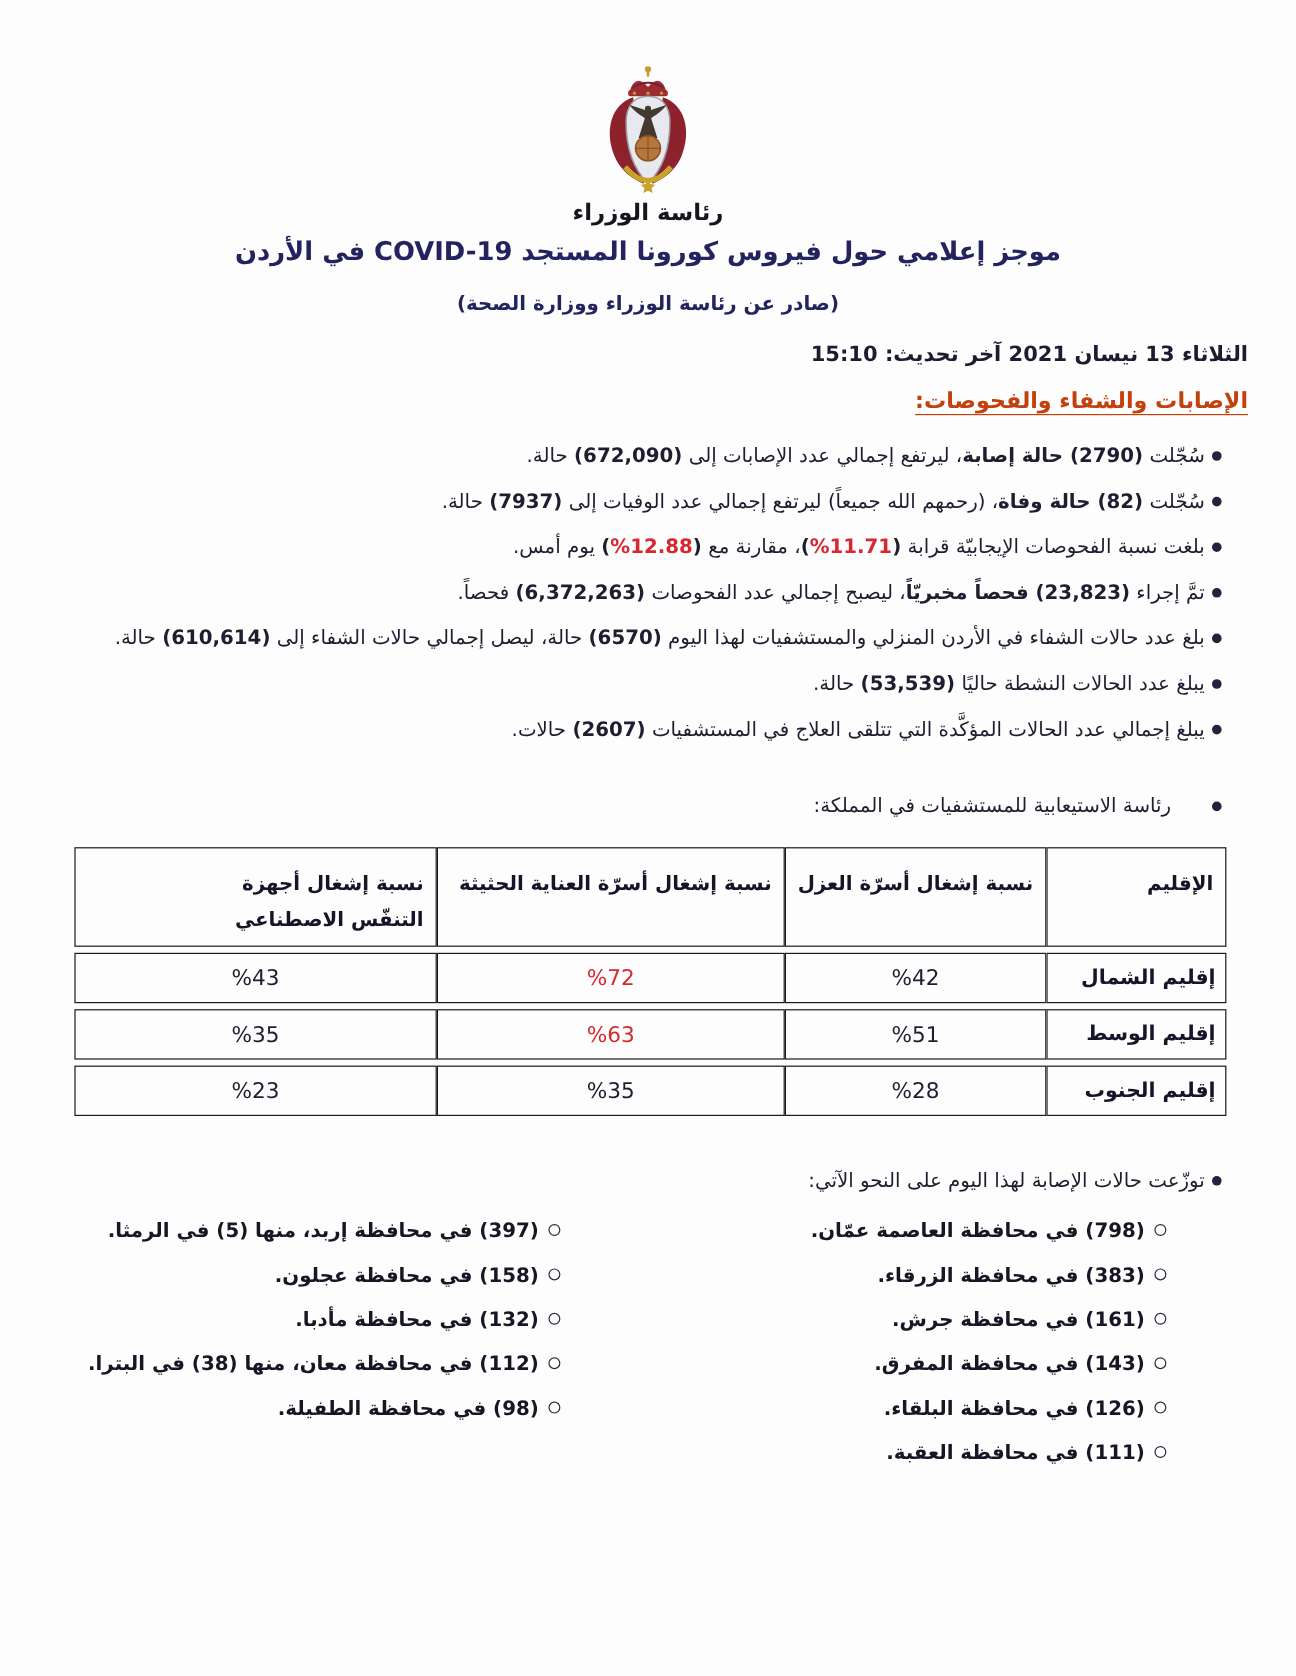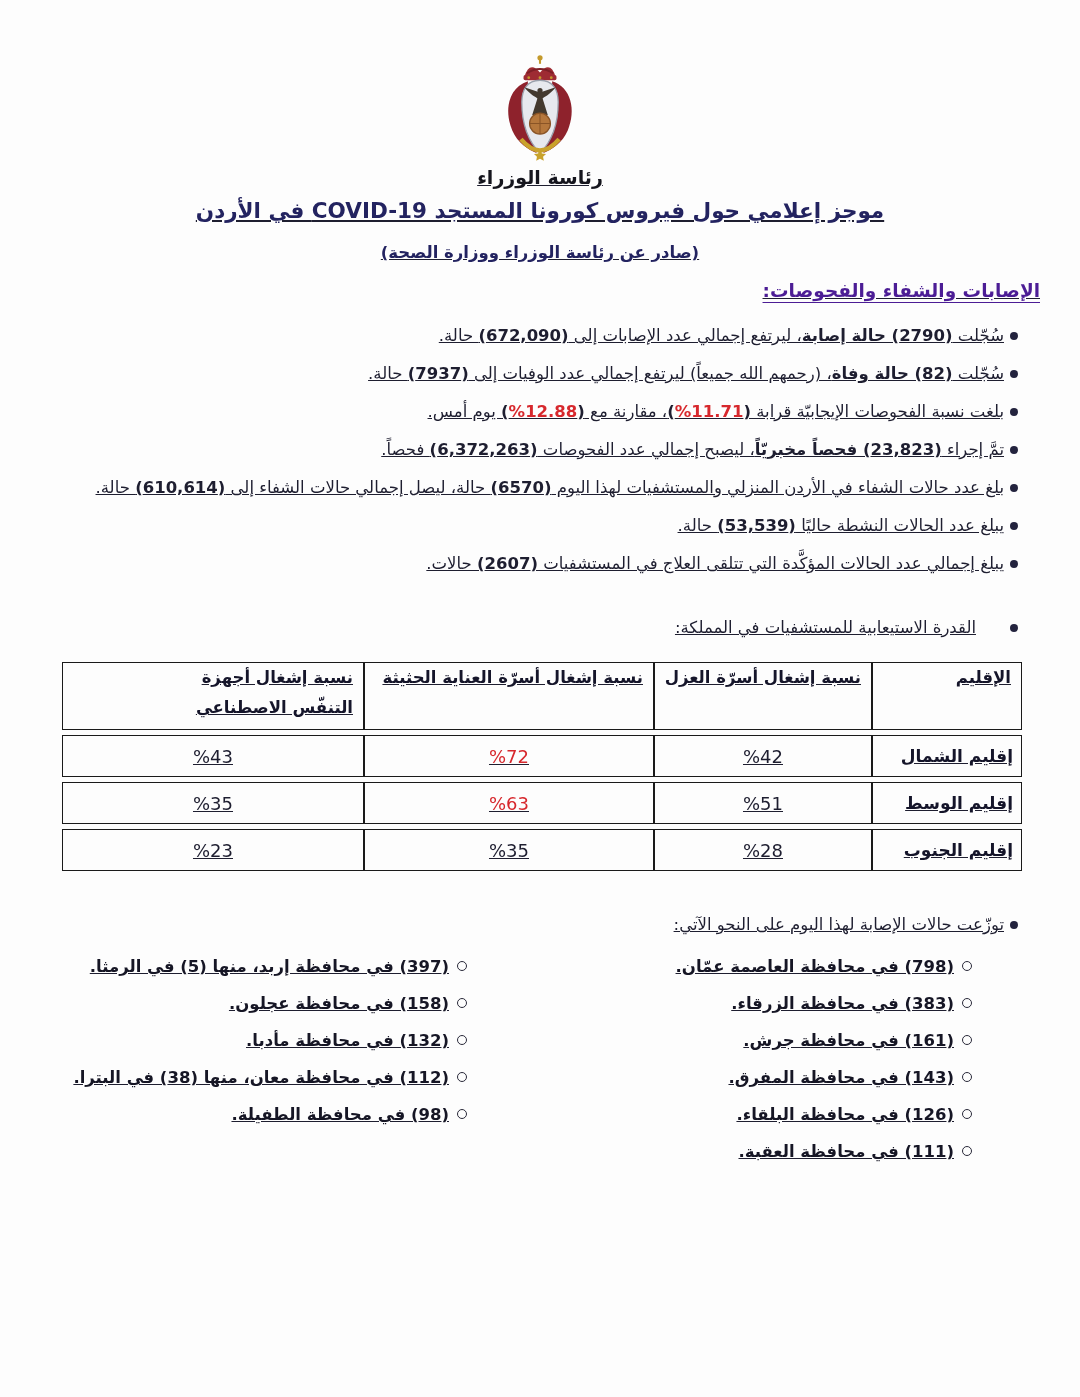--- a/index.html
+++ b/index.html
@@ -3,37 +3,37 @@
 <meta charset="utf-8">
 <style>
   html,body{margin:0;padding:0;}
   body{
     width:1080px;height:1397px;overflow:hidden;
     background:#fdfdfd;
     font-family:"DejaVu Sans",sans-serif;
     color:#1e1e30;
     direction:rtl;
   }
-  .page{width:1080px;height:1387px;position:relative;text-decoration:underline;}
+  .page{width:1080px;height:1387px;position:relative;}
   .content{padding:0 40px;}
 
   
   .logo-wrap{display:flex;flex-direction:column;align-items:center;padding-top:52px;}
   .calli{font-weight:bold;font-size:19px;color:#15151d;margin-top:2px;letter-spacing:-0.5px;}
   .title{
     text-align:center;font-weight:bold;font-size:21.5px;color:#232360;margin-top:10px;
   }
   .subtitle{
     text-align:center;font-weight:bold;font-size:16.5px;color:#232360;margin-top:20px;
   }
   .dateline{
     text-align:right;font-weight:bold;font-size:17.5px;color:#1c1c30;margin-top:24px;
   }
   .heading{
-    text-align:right;font-weight:bold;font-size:18.5px;color:#4c1d95;margin-top:18px;
+    text-align:right;font-weight:bold;font-size:18.5px;color:#c2410c;margin-top:18px;
     text-decoration:underline;text-underline-offset:5px;
   }
 
   
   .bullets{margin-top:16px;}
   .bullet{display:flex;margin-right:20px;align-items:flex-start;}
   .dot{
     flex:0 0 16px;height:8px;margin-top:15px;position:relative;
   }
   .dot::after{
@@ -54,21 +54,21 @@
   table.cap{
     border-collapse:separate;border-spacing:0 5px;
     width:960px;margin:10px 18px 0 0;
     table-layout:fixed;
   }
   table.cap th,table.cap td{
     border:1.4px solid #1a1a1a;background:#fdfdfd;
   }
   table.cap thead th{
     font-size:16.5px;font-weight:bold;text-align:right;vertical-align:top;
-    padding:0 10px 6px 8px;height:58px;line-height:30px;color:#15152a;
+    padding:15px 10px 6px 8px;height:58px;line-height:30px;color:#15152a;
   }
   table.cap thead th:last-child{padding-left:78px;}
   table.cap tbody th.region{
     font-size:17px;font-weight:bold;text-align:right;padding:4px 8px;color:#15152a;
   }
   table.cap tbody td{
     text-align:center;font-size:18px;padding:4px 4px;height:32px;vertical-align:middle;
   }
 
   
@@ -116,20 +116,21 @@
 
       <path d="M38 100 Q60 126 82 100" fill="none" stroke="#c9a22c" stroke-width="5"></path>
       <path d="M60 112 l2.2 4.4 4.8 .6 -3.5 3.3 .9 4.7 -4.4 -2.3 -4.4 2.3 .9 -4.7 -3.5 -3.3 4.8 -.6 Z" fill="#c9a22c"></path>
     </svg>
     <div class="calli">رئاسة الوزراء</div>
   </div>
 
   <div class="content">
     <div class="title">موجز إعلامي حول فيروس كورونا المستجد COVID-19 في الأردن</div>
     <div class="subtitle">(صادر عن رئاسة الوزراء ووزارة الصحة)</div>
+    <div class="dateline">الثلاثاء 13 نيسان 2021 آخر تحديث: 15:10</div>
     <div class="heading">الإصابات والشفاء والفحوصات:</div>
 
     <div class="bullets">
         <div class="bullet">
           <span class="dot"></span>
           <div class="btext"><span>سُجّلت </span><span class="b">(2790) حالة إصابة</span><span>، ليرتفع إجمالي عدد الإصابات إلى </span><span class="b">(672,090)</span><span> حالة.</span></div>
         </div>
         <div class="bullet">
           <span class="dot"></span>
           <div class="btext"><span>سُجّلت </span><span class="b">(82) حالة وفاة</span><span>، (رحمهم الله جميعاً) ليرتفع إجمالي عدد الوفيات إلى </span><span class="b">(7937)</span><span> حالة.</span></div>
@@ -153,21 +154,21 @@
         <div class="bullet">
           <span class="dot"></span>
           <div class="btext"><span>يبلغ إجمالي عدد الحالات المؤكَّدة التي تتلقى العلاج في المستشفيات </span><span class="b">(2607)</span><span> حالات.</span></div>
         </div>
       </div>
 
     <div class="spacer-lg"></div>
 
     <div class="bullet wide-gap">
       <span class="dot"></span>
-      <div class="btext">القدرة الاستيعابية للمستشفيات في المملكة:</div>
+      <div class="btext">رئاسة الاستيعابية للمستشفيات في المملكة:</div>
     </div>
 
     <table class="cap">
       <colgroup>
         <col style="width:150px">
           <col style="width:218px">
           <col style="width:290px">
           <col style="width:302px">
       </colgroup>
       <thead>

